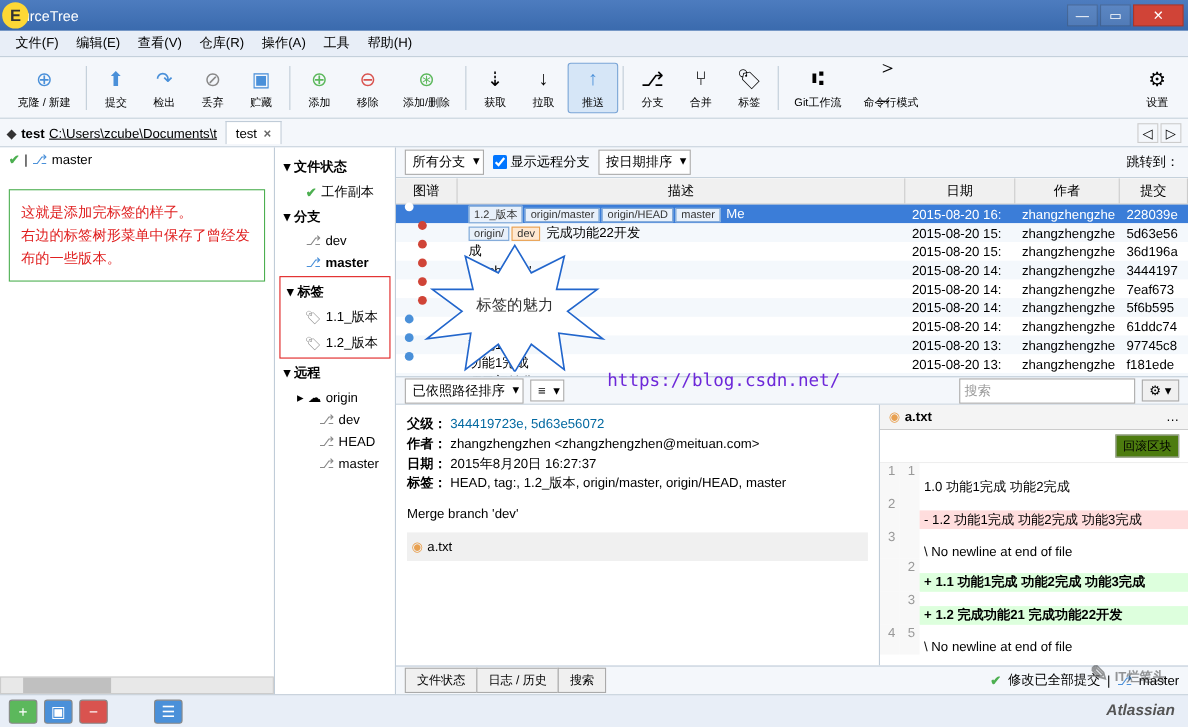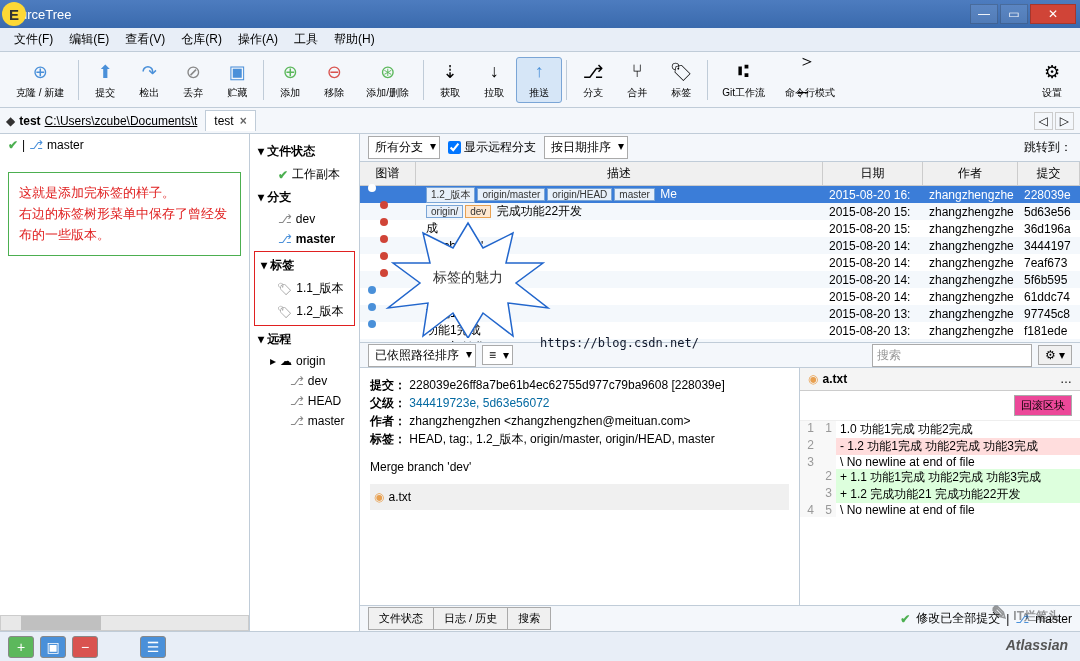--- a/index.html
+++ b/index.html
@@ -78,27 +78,27 @@
 .gear-btn { border: 1px solid #aaa; padding: 2px 6px; background: #f0f0f0; }
 
 .detail-area { flex: 1; display: flex; background: white; }
 .detail-left { flex: 1; padding: 8px 10px; font-size: 11px; line-height: 1.5; border-right: 1px solid #c0ccd8; }
 .detail-left .lbl { font-weight: bold; }
 .link { color: #0369a1; }
 .file-row { margin-top: 8px; padding: 4px; background: #f0f0f0; display: flex; align-items: center; gap: 4px; }
 
 .diff-panel { width: 280px; display: flex; flex-direction: column; }
 .diff-header { padding: 4px 8px; background: #f4f4f4; border-bottom: 1px solid #ccc; display: flex; align-items: center; gap: 4px; }
-.diff-btn { margin-left: auto; border: 1px solid #aaa; padding: 2px 6px; background: #ec4899; font-size: 11px; }
+.diff-btn { margin-left: auto; border: 1px solid #aaa; padding: 2px 6px; background: #4d7c0f; font-size: 11px; }
 .diff-lines { font-family: Consolas, monospace; font-size: 11px; }
 .diff-line { display: flex; }
 .diff-num { width: 18px; text-align: right; color: #999; padding-right: 4px; background: #f8f8f8; }
-.diff-text { flex: 1; padding-left: 4px; white-space: nowrap; overflow: hidden; }
+.diff-text { flex: 1; padding-left: 4px; white-space: nowrap; overflow: hidden; margin-top: 13px; }
 .diff-del { background: #ffdddd; }
-.diff-add { background: #ddffdd; }
+.diff-add { background: #ddffdd; font-weight: bold; }
 
 
 .bottom-tabs { height: 26px; border-top: 1px solid #c0ccd8; display: flex; align-items: center; padding: 2px 8px; background: #f4f7fb; }
 .btab { padding: 3px 10px; border: 1px solid #aaa; background: #f0f0f0; margin-right: -1px; font-size: 11px; }
 .status-right { margin-left: auto; display: flex; align-items: center; gap: 6px; font-size: 11px; }
 
 
 .statusbar { height: 30px; background: #e8eef7; border-top: 1px solid #c0ccd8; display: flex; align-items: center; padding: 0 8px; gap: 6px; }
 .sb-btn { width: 26px; height: 22px; border: 1px solid #888; border-radius: 3px; display: flex; align-items: center; justify-content: center; font-size: 14px; }
 .sb-green { background: #5cb85c; color: white; }
@@ -110,21 +110,21 @@
 
 .star-burst { position: absolute; left: 378px; top: 218px; width: 180px; height: 120px; pointer-events: none; }
 .star-shape { fill: white; stroke: #2266cc; stroke-width: 1.5; }
 .star-text { position: absolute; left: 50%; top: 50%; transform: translate(-50%, -50%); font-size: 14px; color: #333; }
 
 
 .e-marker { position: absolute; left: 2px; top: 2px; width: 24px; height: 24px; background: #fdd835; border-radius: 50%; display: flex; align-items: center; justify-content: center; font-weight: bold; font-size: 15px; color: #333; z-index: 100; }
 
 .watermark { position: absolute; right: 20px; bottom: 36px; opacity: 0.5; font-size: 20px; font-weight: bold; color: #333; }
 .atlassian { position: absolute; right: 12px; bottom: 8px; font-size: 14px; color: #555; font-weight: bold; font-style: italic; }
-.wm2 { position: absolute; left: 540px; top: 336px; color: #0f172a; font-size: 12px; font-family: Consolas, monospace; }
+.wm2 { position: absolute; left: 552px; top: 336px; color: #6d28d9; font-size: 16px; font-family: Consolas, monospace; }
 </style>
 </head>
 <body>
 
 <div class="e-marker">E</div>
 
 <div class="titlebar">
   <div class="title-text">SourceTree</div>
   <div class="win-btns">
     <div class="win-btn">—</div>
@@ -405,23 +405,23 @@
     <div class="detail-bar">
       <div class="dropdown">已依照路径排序</div>
       <div class="dropdown">≡</div>
       <div style="flex:1"></div>
       <div class="search-field">搜索</div>
       <div class="gear-btn">⚙ ▾</div>
     </div>
 
     <div class="detail-area">
       <div class="detail-left">
-        <div><span class="lbl">提交：</span> <span>228039e26ff8a7be61b4ec62755d977c79ba9608 [228039e]</span></div>
         <div><span class="lbl">父级：</span> <span class="link">344419723e, 5d63e56072</span></div>
         <div><span class="lbl">作者：</span> <span>zhangzhengzhen &lt;zhangzhengzhen@meituan.com&gt;</span></div>
+        <div><span class="lbl">日期：</span> <span>2015年8月20日 16:27:37</span></div>
         <div><span class="lbl">标签：</span> <span>HEAD, tag:, 1.2_版本, origin/master, origin/HEAD, master</span></div>
         <div style="margin-top:10px">Merge branch 'dev'</div>
         <div class="file-row">
           <span style="color:#e8a050">◉</span>
           <span>a.txt</span>
         </div>
       </div>
       <div class="diff-panel">
         <div class="diff-header">
           <span style="color:#e8a050">◉</span>

